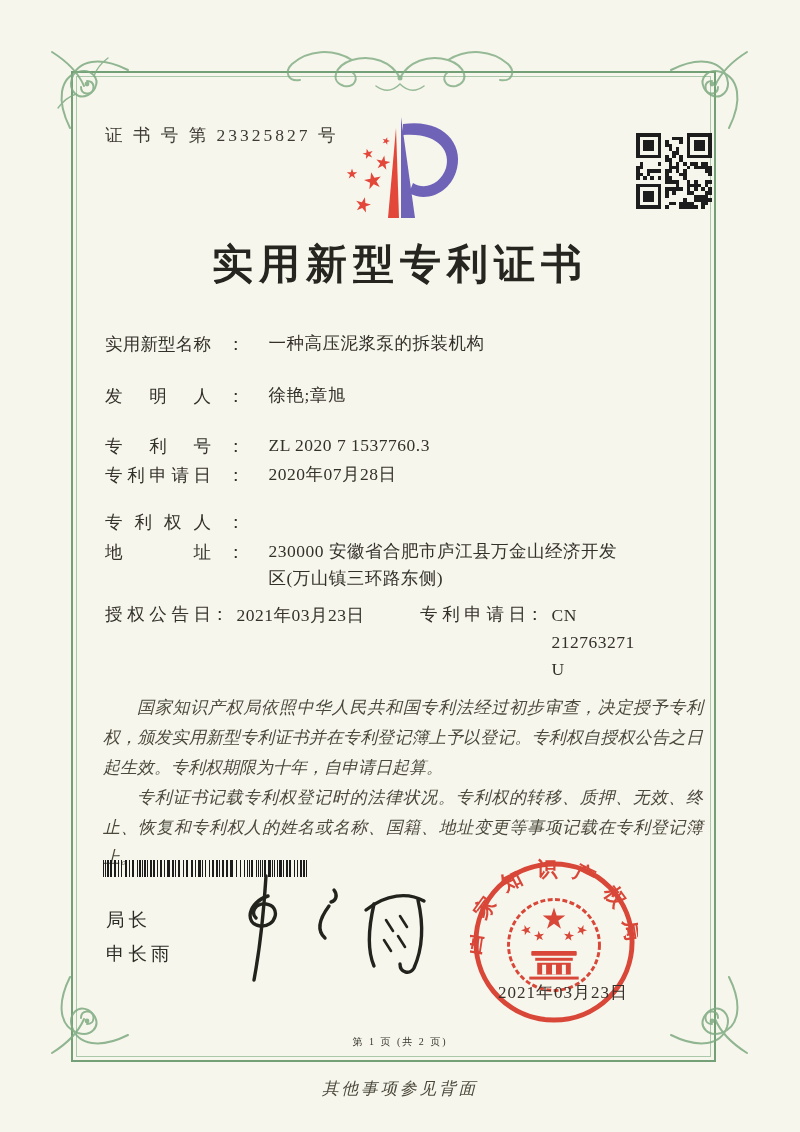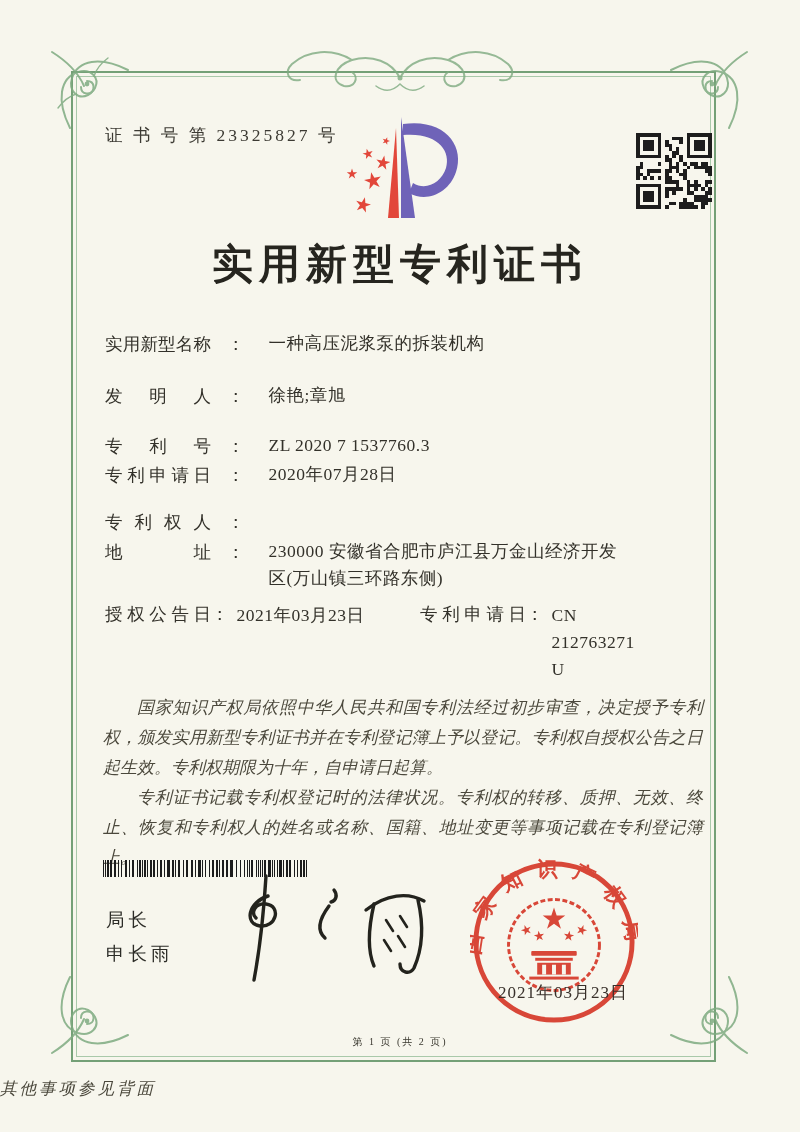--- a/index.html
+++ b/index.html
@@ -63,21 +63,21 @@
   .seal{position:absolute;left:470px;top:858px;width:168px;height:168px;opacity:.93;}
   .seal-date{
     position:absolute;left:478px;top:981px;width:170px;
     font-size:17px;letter-spacing:1px;color:#38302a;text-align:center;
   }
   .page-no{
     position:absolute;left:0;top:1035px;width:100%;text-align:center;
     font-size:10px;letter-spacing:2px;color:#3a382f;
   }
   .back-note{
-    position:absolute;left:0;top:1078px;width:100%;
+    position:absolute;left:0;top:1078px;width:100%;text-align:center;
     font-size:16.5px;letter-spacing:3px;color:#4b483c;font-style:italic;
   }
 </style>
 </head>
 <body>
 
 <div class="frame-outer">
   <div class="frame-inner"></div>
 </div>
 

